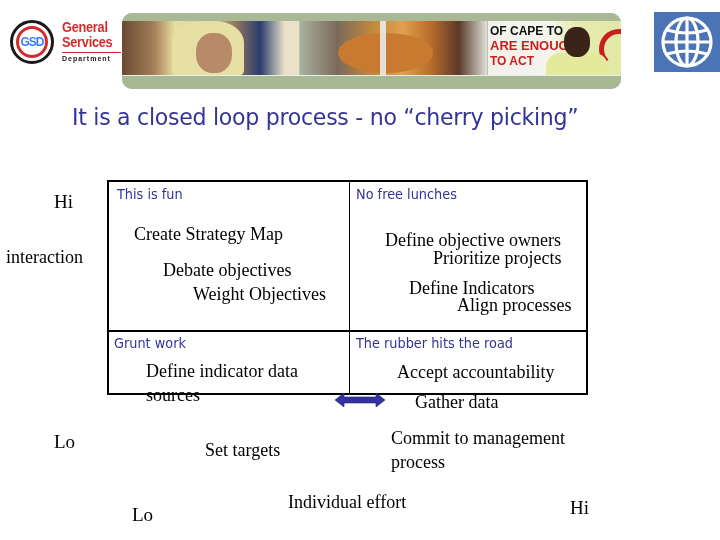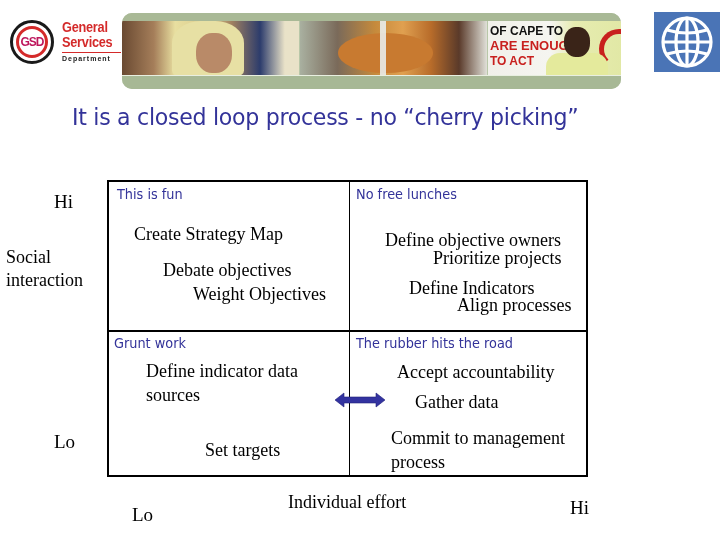--- a/index.html
+++ b/index.html
@@ -16,21 +16,21 @@
     .gsd-circle {
       position: absolute; left: 4px; top: 4px; width: 44px; height: 44px;
       border-radius: 50%; border: 3px solid #1a1a1a; background: #fff;
       box-sizing: border-box;
     }
     .gsd-circle-inner {
       position: absolute; left: 3px; top: 3px; right: 3px; bottom: 3px;
       border-radius: 50%; border: 3px solid #d42a2a;
       display: flex; align-items: center; justify-content: center;
       font-family: "Liberation Sans", sans-serif; font-weight: bold;
-      font-size: 12px; color: #be185d; letter-spacing: -1px;
+      font-size: 12px; color: #3b82f6; letter-spacing: -1px;
     }
     .gsd-text { position: absolute; left: 56px; top: 3px; line-height: 1; }
     .gsd-line1, .gsd-line2 {
       font-family: "Liberation Sans", sans-serif; font-weight: bold;
       color: #d42a2a; font-size: 15px; display: block; transform: scaleX(0.85);
       transform-origin: left; letter-spacing: -0.3px;
     }
     .gsd-line3 {
       display: block; margin-top: 3px; padding-top: 2px; border-top: 1px solid #d42a2a;
       font-family: "Liberation Sans", sans-serif; font-weight: bold;
@@ -77,21 +77,21 @@
     
     .y-hi { left: 54px; top: 191px; font-size: 19px; }
     .y-label { left: 6px; top: 246px; font-size: 18px; line-height: 23px; }
     .y-lo { left: 54px; top: 431px; font-size: 19px; }
     .x-lo { left: 132px; top: 504px; font-size: 19px; }
     .x-label { left: 288px; top: 490px; font-size: 18px; line-height: 24px; }
     .x-hi { left: 570px; top: 497px; font-size: 19px; }
 
     
     .grid {
-      left: 107px; top: 180px; width: 481px; height: 297px;
+      left: 107px; top: 180px; width: 481px; height: 215px;
       border: 2px solid #000; box-sizing: border-box;
     }
     .vdiv { position: absolute; left: 240px; top: 0; bottom: 0; width: 1px; background: #000; }
     .hdiv { position: absolute; left: 0; right: 0; top: 148px; height: 2px; background: #000; }
 
     .q-title {
       position: absolute; font-family: "DejaVu Sans", sans-serif;
       font-size: 14px; color: #333399; white-space: nowrap;
       transform: scaleX(0.92); transform-origin: left;
     }
@@ -146,21 +146,20 @@
       <path d="M7 16 Q27 22 47 16"></path>
       <path d="M7 40 Q27 34 47 40"></path>
     </g>
   </svg>
 </div>
 
 <div class="abs title">It is a closed loop process  - no  “cherry picking”</div>
 
 <div class="abs y-hi">Hi</div>
 <div class="abs y-label">
-  <div>Social</div>
   <div>interaction</div>
 </div>
 <div class="abs y-lo">Lo</div>
 
 <div class="abs x-lo">Lo</div>
 <div class="abs x-label">
   <div>Individual effort</div>
 </div>
 <div class="abs x-hi">Hi</div>
 

